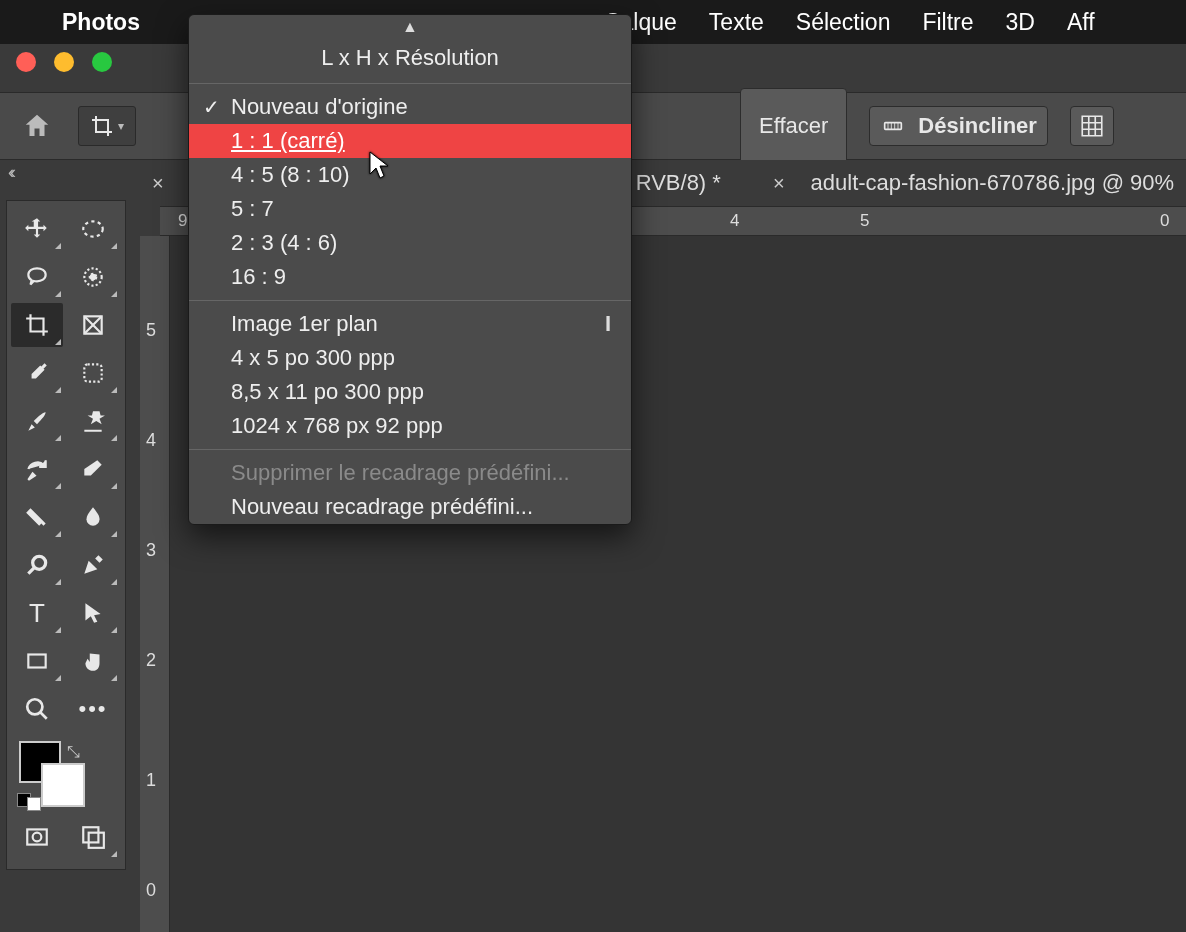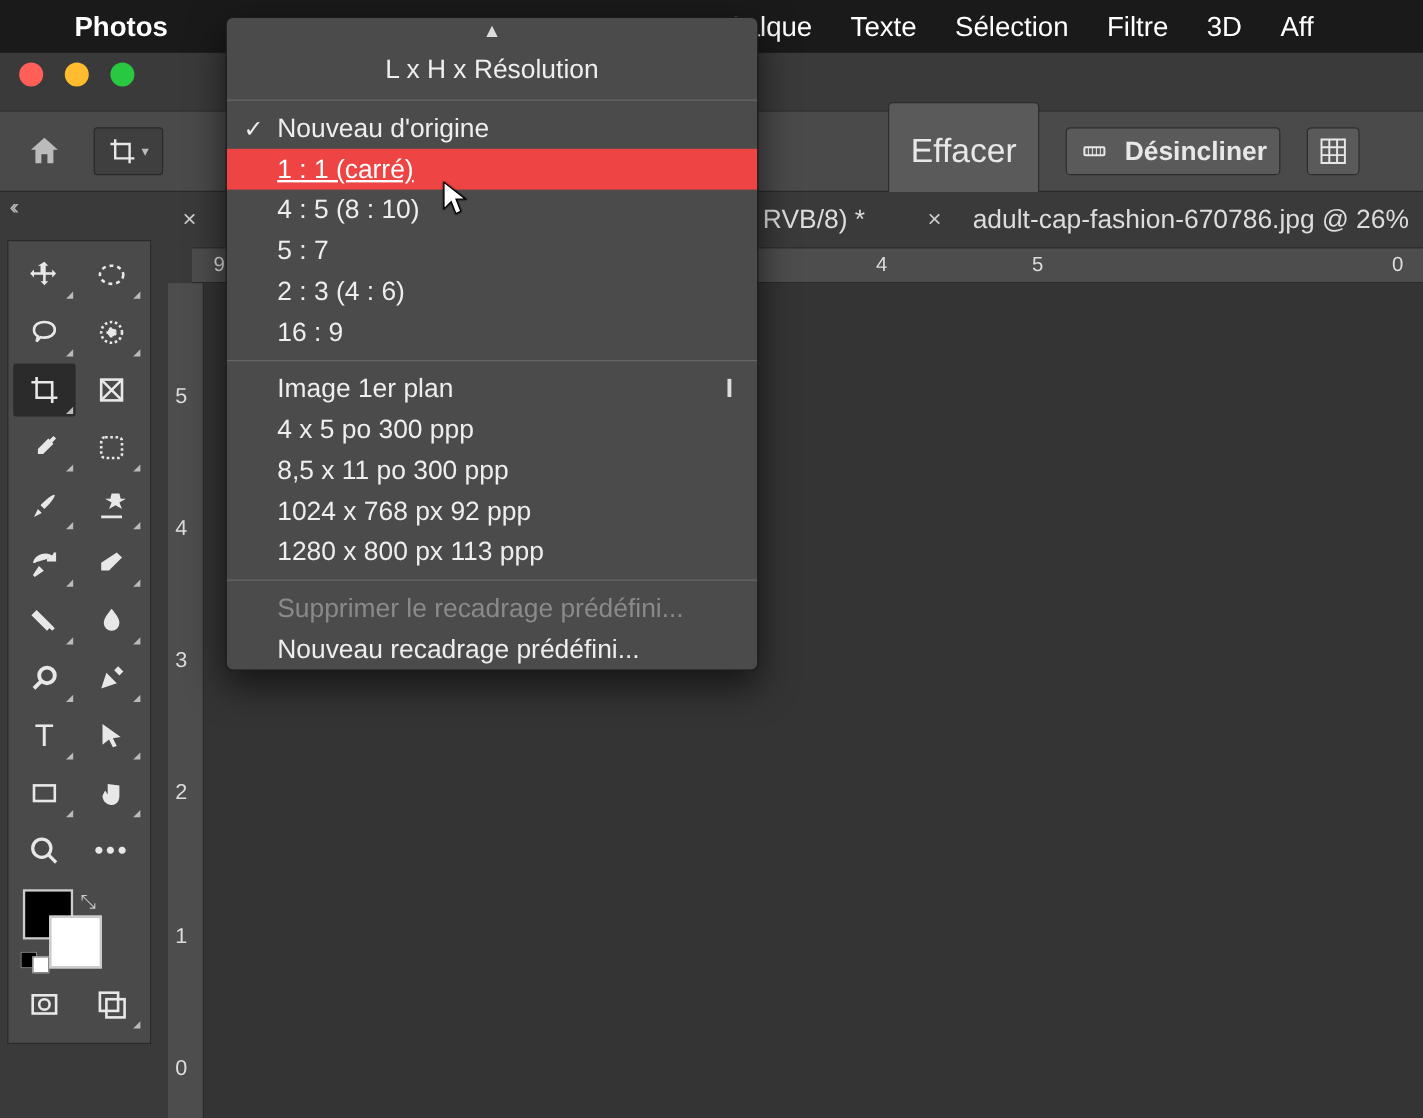--- a/index.html
+++ b/index.html
@@ -17,21 +17,21 @@
   .dot-red { background: #ff5f57; }
   .dot-yel { background: #febc2e; }
   .dot-grn { background: #28c840; }
 
   
   .optbar { position: absolute; top: 92px; left: 0; right: 0; height: 68px; background: #4a4a4a; border-top: 1px solid #2a2a2a; border-bottom: 1px solid #2a2a2a; display: flex; align-items: center; padding-left: 18px; gap: 22px; }
   .optbar .home { width:38px; height:38px; display:flex; align-items:center; justify-content:center; }
   .optbar .cropbtn { width:58px; height:40px; border:1px solid #2a2a2a; background:#3f3f3f; display:flex; align-items:center; justify-content:center; gap:4px; border-radius:3px; }
   .optbar .chev { font-size:12px; color:#bbb; }
 
-  .optbar .btn { background:#5a5a5a; border:1px solid #2c2c2c; padding:24px 18px; border-radius:4px; font-size:28px; color:#e8e8e8; }
+  .optbar .btn { background:#5a5a5a; border:1px solid #2c2c2c; padding:24px 18px; border-radius:4px; font-size:22px; color:#e8e8e8; }
   .optbar .iconbtn { background:#5a5a5a; border:1px solid #2c2c2c; padding:6px 10px; border-radius:4px; display:flex; align-items:center; gap:12px; font-size:22px; color:#e8e8e8;font-weight:bold; }
 
   
   .tabs { position: absolute; top: 160px; left: 140px; right: 0; height: 46px; background: #3a3a3a; display: flex; align-items: center; font-size: 22px; color: #ddd; }
   .tabs .close { font-size: 20px; color:#ccc; margin: 0 12px; cursor:pointer; }
   .tabs .tabfrag { color:#ddd; }
   .tabs .tab2 { margin-left: 40px; display:flex; align-items:center; gap:14px; }
 
   
   .ruler-h { position:absolute; top:206px; left:160px; right:0; height:30px; background:#4d4d4d; border-top:1px solid #2a2a2a; border-bottom:1px solid #2a2a2a; }
@@ -126,21 +126,21 @@
 </div>
 
 <div class="collapse">‹‹</div>
 
 <div class="tabs">
   <span class="close">×</span>
   <span style="flex:0 0 460px"></span>
   <span class="tabfrag">RVB/8) *</span>
   <span class="tab2">
     <span class="close">×</span>
-    <span>adult-cap-fashion-670786.jpg @ 26%</span>
+    <span>adult-cap-fashion-670786.jpg @ 90%</span>
   </span>
 </div>
 
 <div class="ruler-h">
   <span class="tick" style="left:18px">9</span>
   <span class="tick" style="left:570px">4</span>
   <span class="tick" style="left:700px">5</span>
   <span class="tick" style="left:1000px">0</span>
 </div>
 
@@ -363,23 +363,20 @@
   </div>
   <div class="row">
       <span>4 x 5 po 300 ppp</span>
     </div>
   <div class="row">
       <span>8,5 x 11 po 300 ppp</span>
     </div>
   <div class="row">
       <span>1024 x 768 px 92 ppp</span>
     </div>
-  <div class="row">
-      <span>1280 x 800 px 113 ppp</span>
-    </div>
   <div class="sep"></div>
   <div class="row disabled">
       <span>Supprimer le recadrage prédéfini...</span>
     </div>
   <div class="row">
       <span>Nouveau recadrage prédéfini...</span>
     </div>
 </div>
 
 <div class="cursor">

